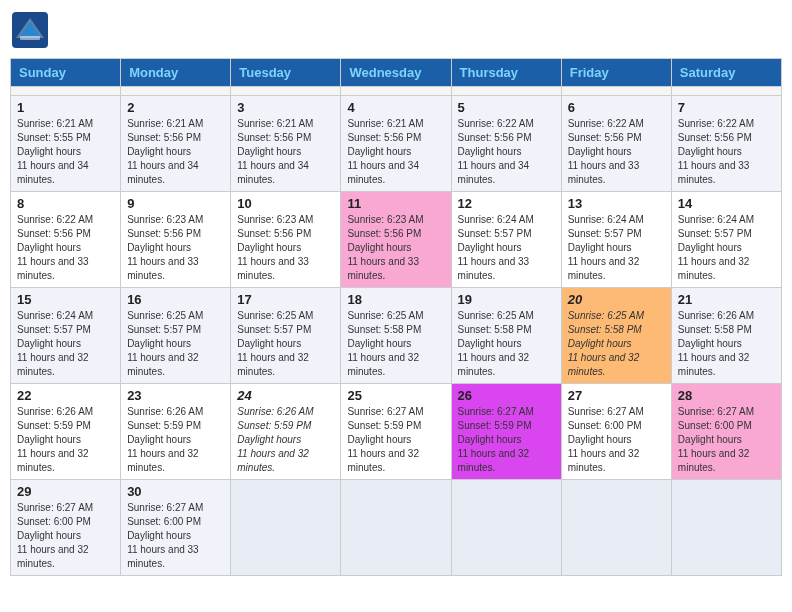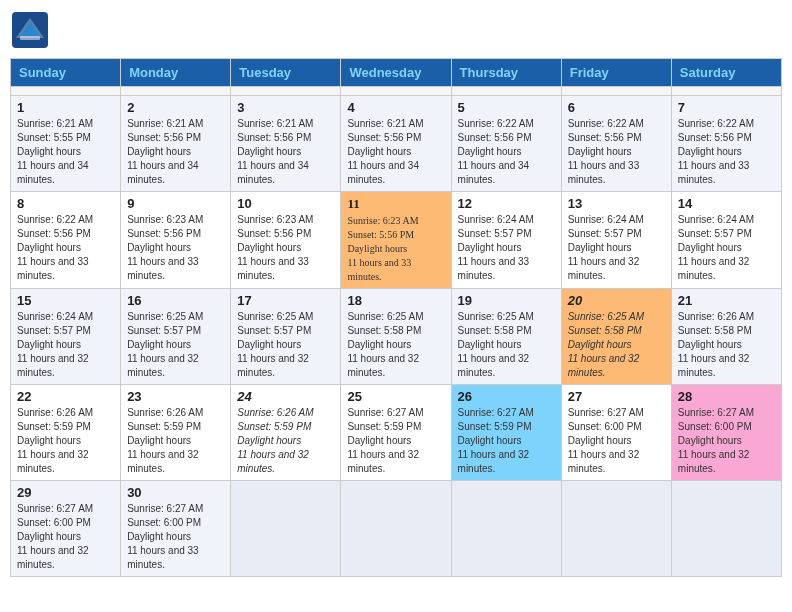--- a/index.html
+++ b/index.html
@@ -167,21 +167,21 @@
           <div class="day-info">Sunrise: 6:22 AM<br>Sunset: 5:56 PM<br>Daylight hours<br>11 hours and 33 minutes.</div>
         </td>
         <td style="background: rgb(255, 255, 255);">
           <span class="day-number">9</span>
           <div class="day-info">Sunrise: 6:23 AM<br>Sunset: 5:56 PM<br>Daylight hours<br>11 hours and 33 minutes.</div>
         </td>
         <td style="background: rgb(255, 255, 255);">
           <span class="day-number">10</span>
           <div class="day-info">Sunrise: 6:23 AM<br>Sunset: 5:56 PM<br>Daylight hours<br>11 hours and 33 minutes.</div>
         </td>
-        <td style="background: #fdba74; font-family: Liberation Serif, serif;">
+        <td style="background: #f9a8d4;">
           <span class="day-number">11</span>
           <div class="day-info">Sunrise: 6:23 AM<br>Sunset: 5:56 PM<br>Daylight hours<br>11 hours and 33 minutes.</div>
         </td>
         <td style="background: rgb(255, 255, 255);">
           <span class="day-number">12</span>
           <div class="day-info">Sunrise: 6:24 AM<br>Sunset: 5:57 PM<br>Daylight hours<br>11 hours and 33 minutes.</div>
         </td>
         <td style="background: rgb(255, 255, 255);">
           <span class="day-number">13</span>
           <div class="day-info">Sunrise: 6:24 AM<br>Sunset: 5:57 PM<br>Daylight hours<br>11 hours and 32 minutes.</div>
@@ -231,21 +231,21 @@
           <div class="day-info">Sunrise: 6:26 AM<br>Sunset: 5:59 PM<br>Daylight hours<br>11 hours and 32 minutes.</div>
         </td>
         <td style="background: rgb(255, 255, 255); font-style: italic;">
           <span class="day-number">24</span>
           <div class="day-info">Sunrise: 6:26 AM<br>Sunset: 5:59 PM<br>Daylight hours<br>11 hours and 32 minutes.</div>
         </td>
         <td style="background: rgb(255, 255, 255);">
           <span class="day-number">25</span>
           <div class="day-info">Sunrise: 6:27 AM<br>Sunset: 5:59 PM<br>Daylight hours<br>11 hours and 32 minutes.</div>
         </td>
-        <td style="background: #7dd3fc;">
+        <td style="background: #d946ef;">
           <span class="day-number">26</span>
           <div class="day-info">Sunrise: 6:27 AM<br>Sunset: 5:59 PM<br>Daylight hours<br>11 hours and 32 minutes.</div>
         </td>
         <td style="background: rgb(255, 255, 255);">
           <span class="day-number">27</span>
           <div class="day-info">Sunrise: 6:27 AM<br>Sunset: 6:00 PM<br>Daylight hours<br>11 hours and 32 minutes.</div>
         </td>
         <td style="background: #f9a8d4; margin-top: 36px;">
           <span class="day-number">28</span>
           <div class="day-info">Sunrise: 6:27 AM<br>Sunset: 6:00 PM<br>Daylight hours<br>11 hours and 32 minutes.</div>

